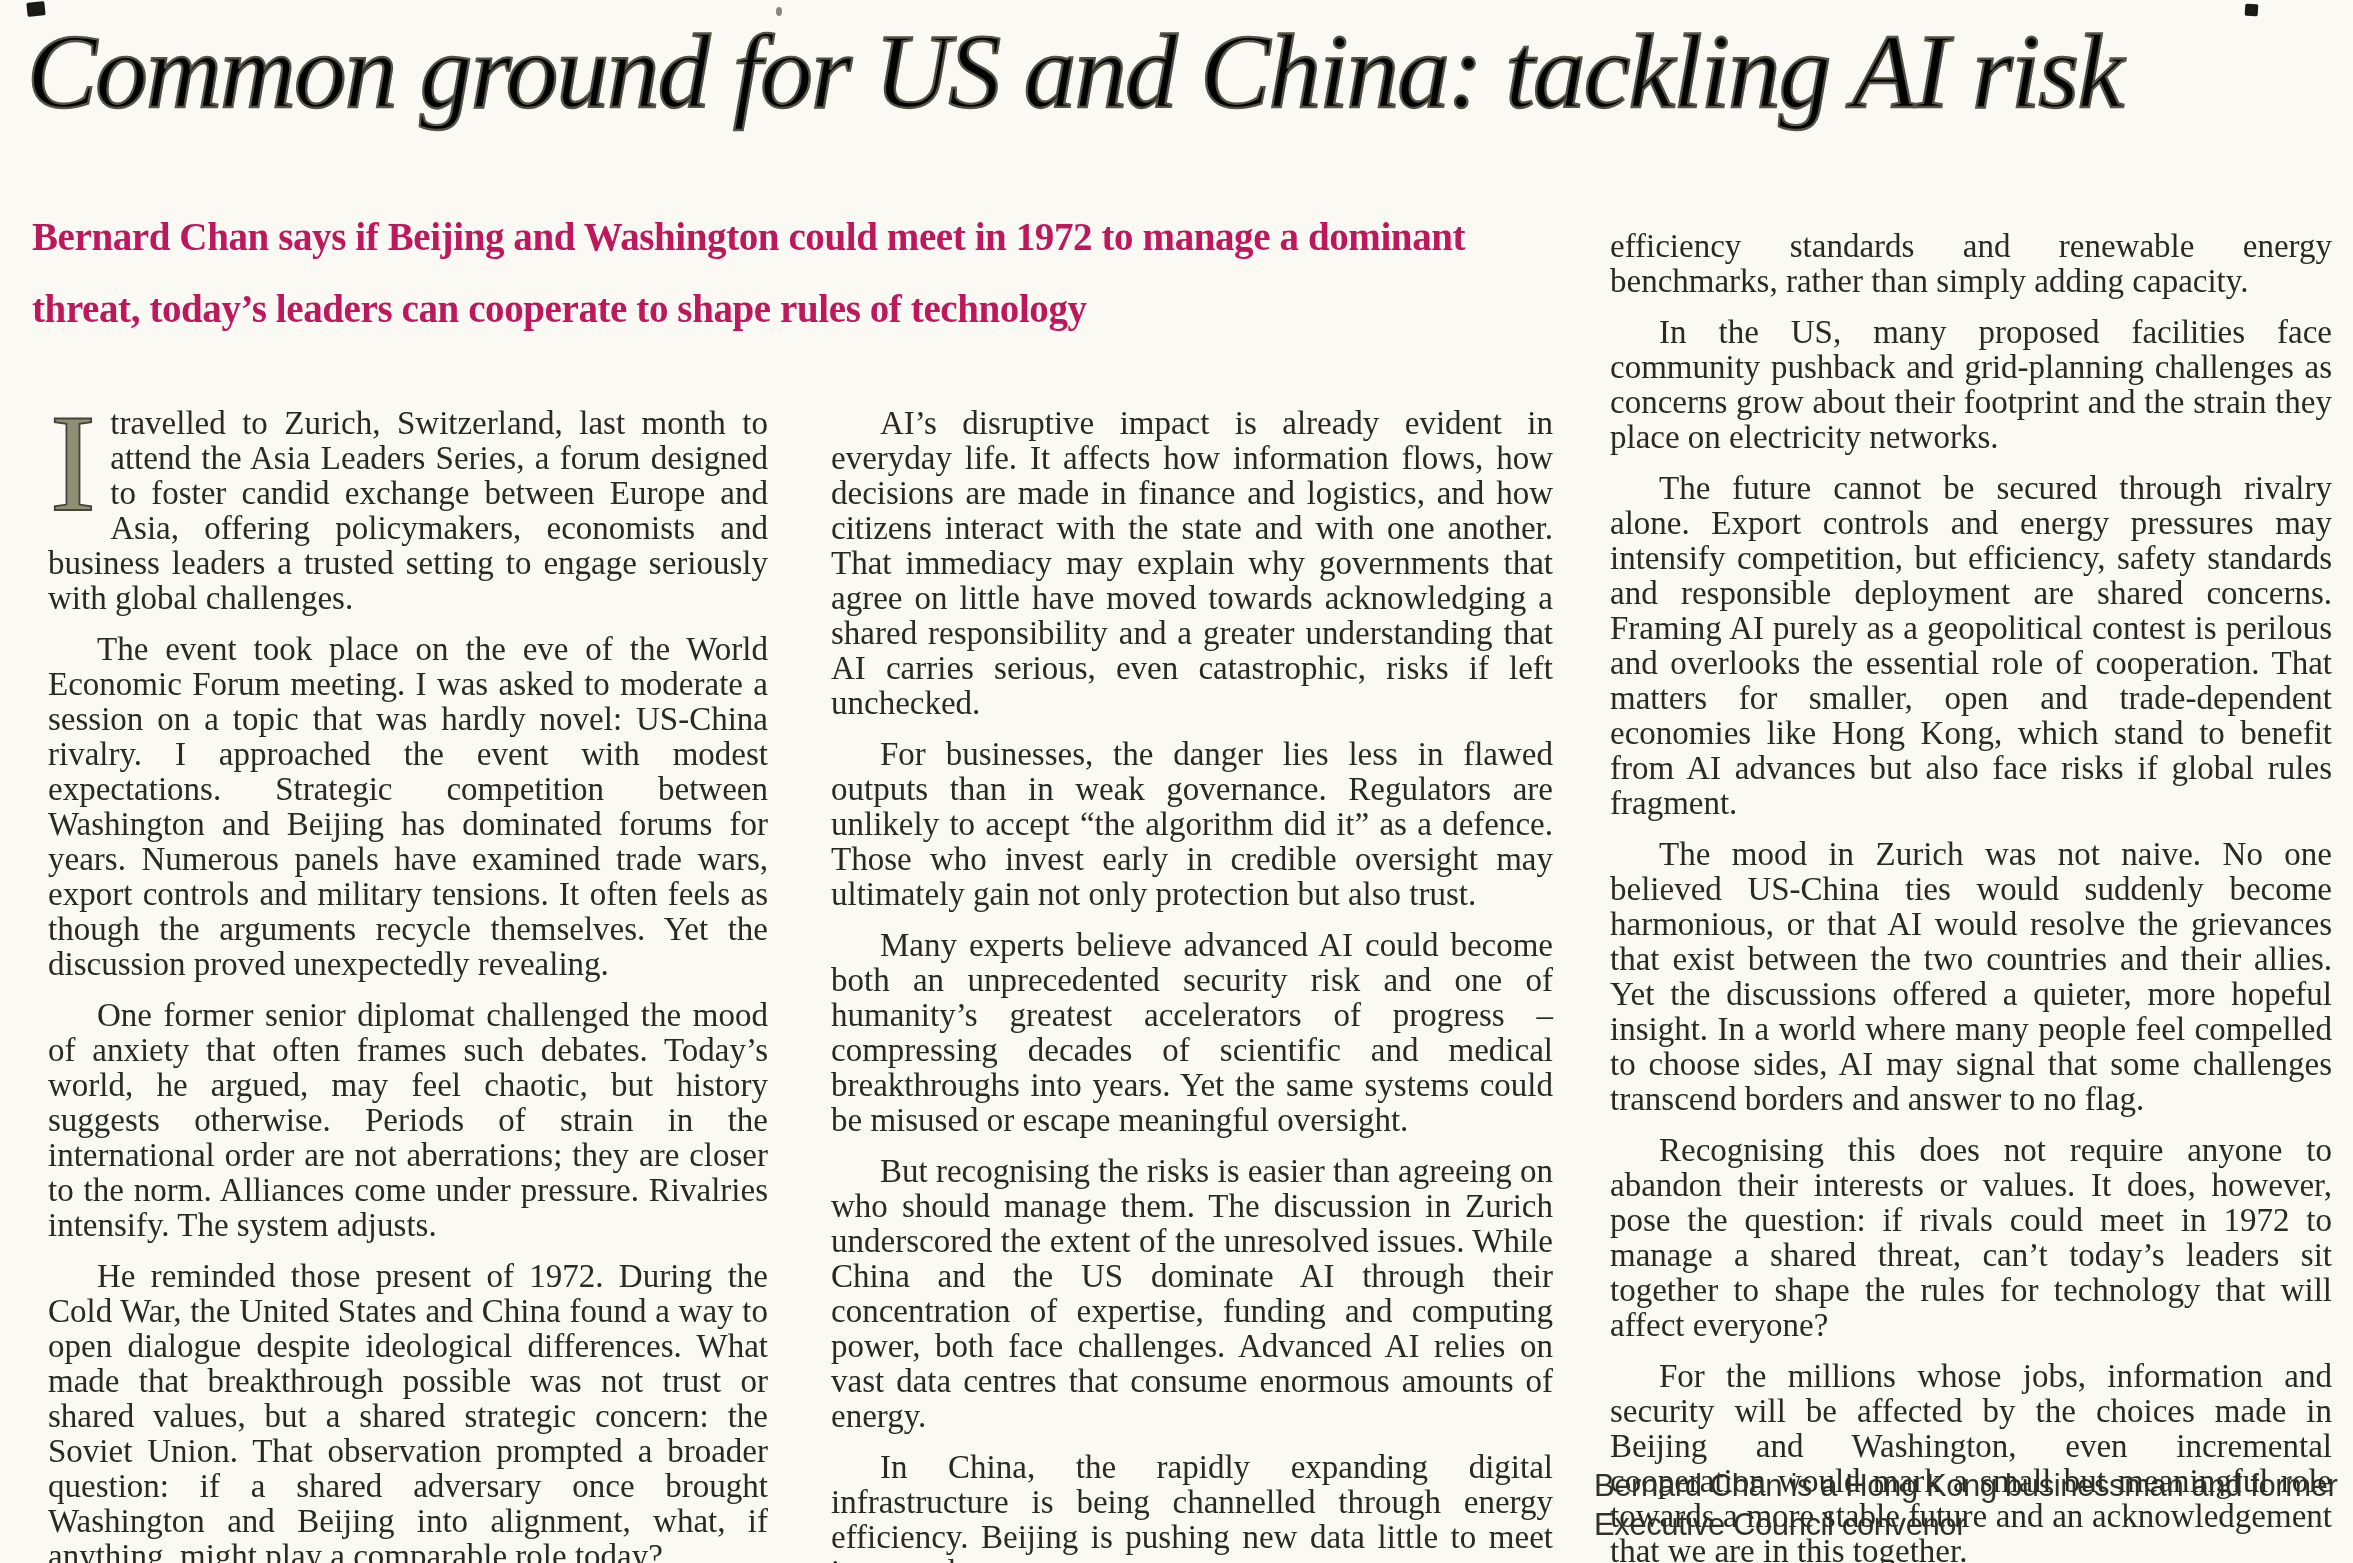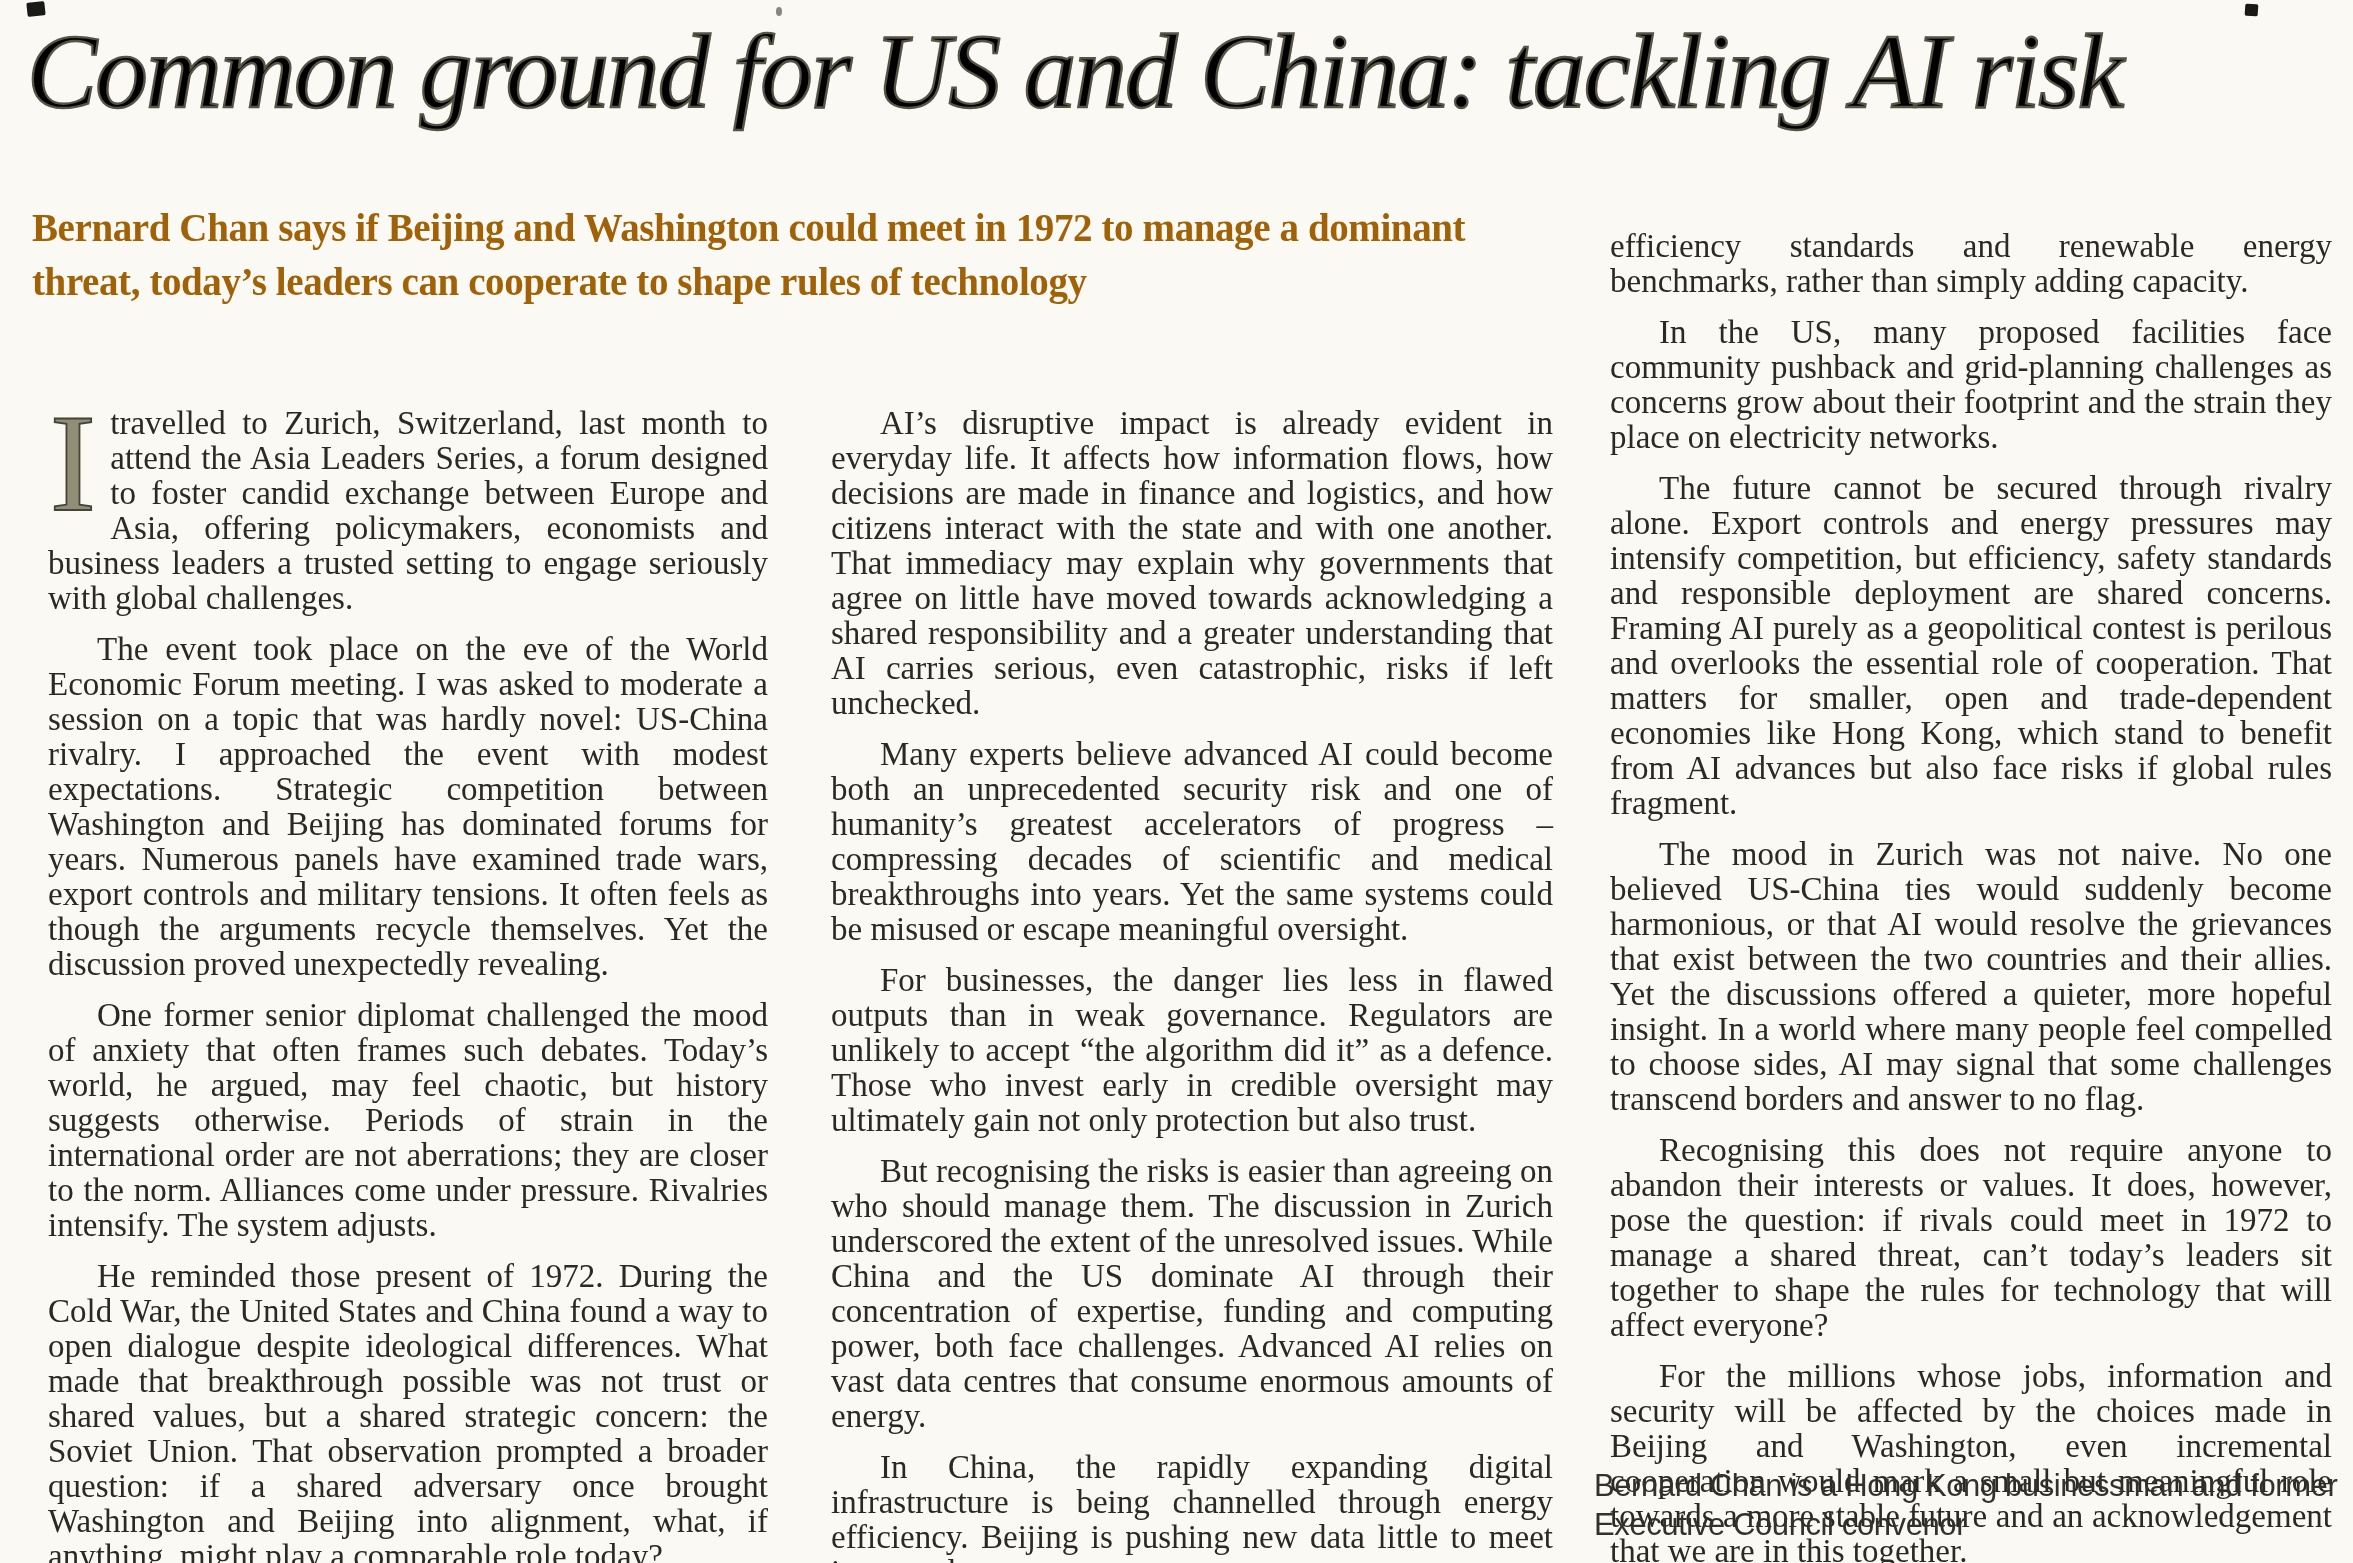--- a/index.html
+++ b/index.html
@@ -28,24 +28,24 @@
     letter-spacing:-1.8px;
     white-space:nowrap;
     color:#000000;
     -webkit-text-stroke:2.3px #565446;
     text-shadow:0.9px 0.9px 0 rgba(85,82,66,0.35);
   }
   .standfirst{
     position:absolute;left:32px;top:201px;width:1518px;
     margin:0;
     font-size:39px;
-    line-height:54px;
+    line-height:72px;
     font-weight:700;
     letter-spacing:-0.4px;
-    color:#a16207;
+    color:#be185d;
   }
   .col{
     position:absolute;
     font-size:33px;
     line-height:35px;
     text-align:justify;
   }
   .col1{left:32px;top:390px;width:752px;}
   .col2{left:815px;top:390px;width:754px;}
   .col3{left:1594px;top:213px;width:754px;}
@@ -84,22 +84,22 @@
 
   <div class="col col1">
     <p class="para"><span class="dropcap">I</span><span>travelled to Zurich, Switzerland, last month to attend the Asia Leaders Series, a forum designed to foster candid exchange between Europe and Asia, offering policymakers, economists and business leaders a trusted setting to engage seriously with global challenges.</span></p>
     <p class="para indent">The event took place on the eve of the World Economic Forum meeting. I was asked to moderate a session on a topic that was hardly novel: US-China rivalry. I approached the event with modest expectations. Strategic competition between Washington and Beijing has dominated forums for years. Numerous panels have examined trade wars, export controls and military tensions. It often feels as though the arguments recycle themselves. Yet the discussion proved unexpectedly revealing.</p>
     <p class="para indent">One former senior diplomat challenged the mood of anxiety that often frames such debates. Today’s world, he argued, may feel chaotic, but history suggests otherwise. Periods of strain in the international order are not aberrations; they are closer to the norm. Alliances come under pressure. Rivalries intensify. The system adjusts.</p>
     <p class="para indent">He reminded those present of 1972. During the Cold War, the United States and China found a way to open dialogue despite ideological differences. What made that breakthrough possible was not trust or shared values, but a shared strategic concern: the Soviet Union. That observation prompted a broader question: if a shared adversary once brought Washington and Beijing into alignment, what, if anything, might play a comparable role today?</p>
   </div>
 
   <div class="col col2">
     <p class="para indent">AI’s disruptive impact is already evident in everyday life. It affects how information flows, how decisions are made in finance and logistics, and how citizens interact with the state and with one another. That immediacy may explain why governments that agree on little have moved towards acknowledging a shared responsibility and a greater understanding that AI carries serious, even catastrophic, risks if left unchecked.</p>
+    <p class="para indent">For businesses, the danger lies less in flawed outputs than in weak governance. Regulators are unlikely to accept “the algorithm did it” as a defence. Those who invest early in credible oversight may ultimately gain not only protection but also trust.</p>
     <p class="para indent">Many experts believe advanced AI could become both an unprecedented security risk and one of humanity’s greatest accelerators of progress – compressing decades of scientific and medical breakthroughs into years. Yet the same systems could be misused or escape meaningful oversight.</p>
-    <p class="para indent">For businesses, the danger lies less in flawed outputs than in weak governance. Regulators are unlikely to accept “the algorithm did it” as a defence. Those who invest early in credible oversight may ultimately gain not only protection but also trust.</p>
     <p class="para indent">But recognising the risks is easier than agreeing on who should manage them. The discussion in Zurich underscored the extent of the unresolved issues. While China and the US dominate AI through their concentration of expertise, funding and computing power, both face challenges. Advanced AI relies on vast data centres that consume enormous amounts of energy.</p>
     <p class="para indent">In China, the rapidly expanding digital infrastructure is being channelled through energy efficiency. Beijing is pushing new data little to meet increased</p>
   </div>
 
   <div class="col col3">
     <p class="para">efficiency standards and renewable energy benchmarks, rather than simply adding capacity.</p>
     <p class="para indent">In the US, many proposed facilities face community pushback and grid-planning challenges as concerns grow about their footprint and the strain they place on electricity networks.</p>
     <p class="para indent">The future cannot be secured through rivalry alone. Export controls and energy pressures may intensify competition, but efficiency, safety standards and responsible deployment are shared concerns. Framing AI purely as a geopolitical contest is perilous and overlooks the essential role of cooperation. That matters for smaller, open and trade-dependent economies like Hong Kong, which stand to benefit from AI advances but also face risks if global rules fragment.</p>
     <p class="para indent">The mood in Zurich was not naive. No one believed US-China ties would suddenly become harmonious, or that AI would resolve the grievances that exist between the two countries and their allies. Yet the discussions offered a quieter, more hopeful insight. In a world where many people feel compelled to choose sides, AI may signal that some challenges transcend borders and answer to no flag.</p>
     <p class="para indent">Recognising this does not require anyone to abandon their interests or values. It does, however, pose the question: if rivals could meet in 1972 to manage a shared threat, can’t today’s leaders sit together to shape the rules for technology that will affect everyone?</p>

